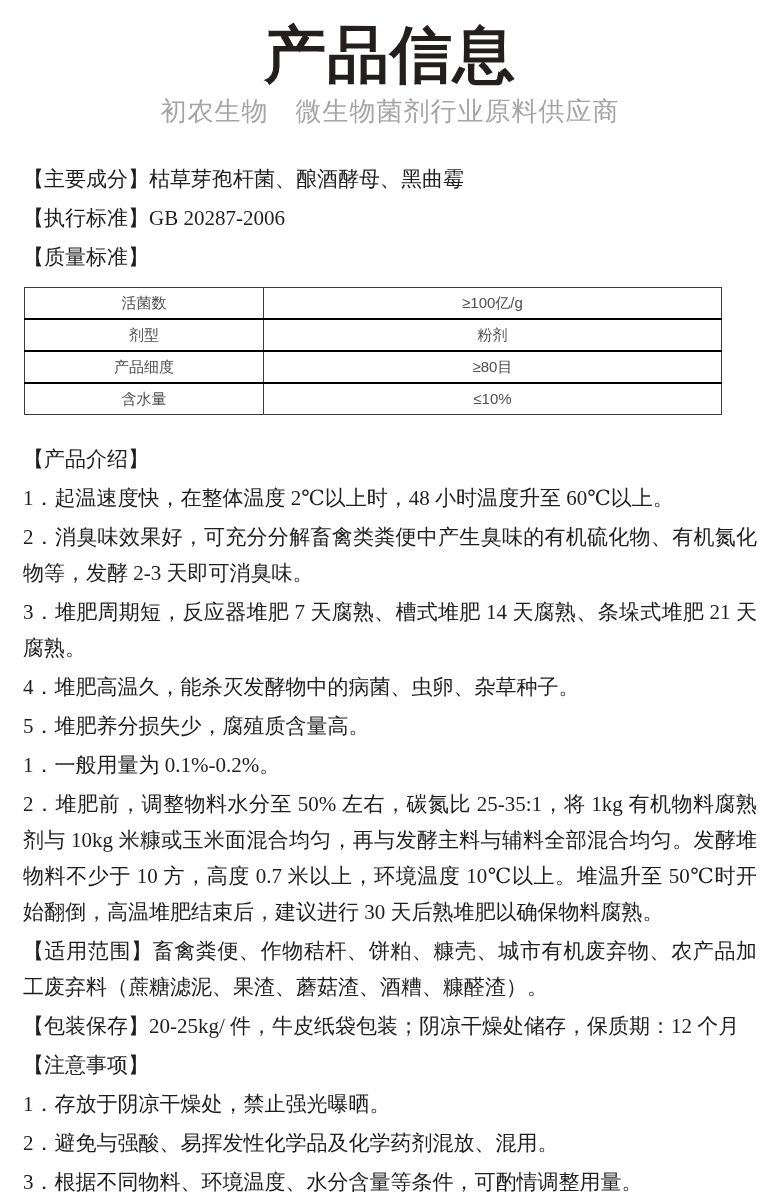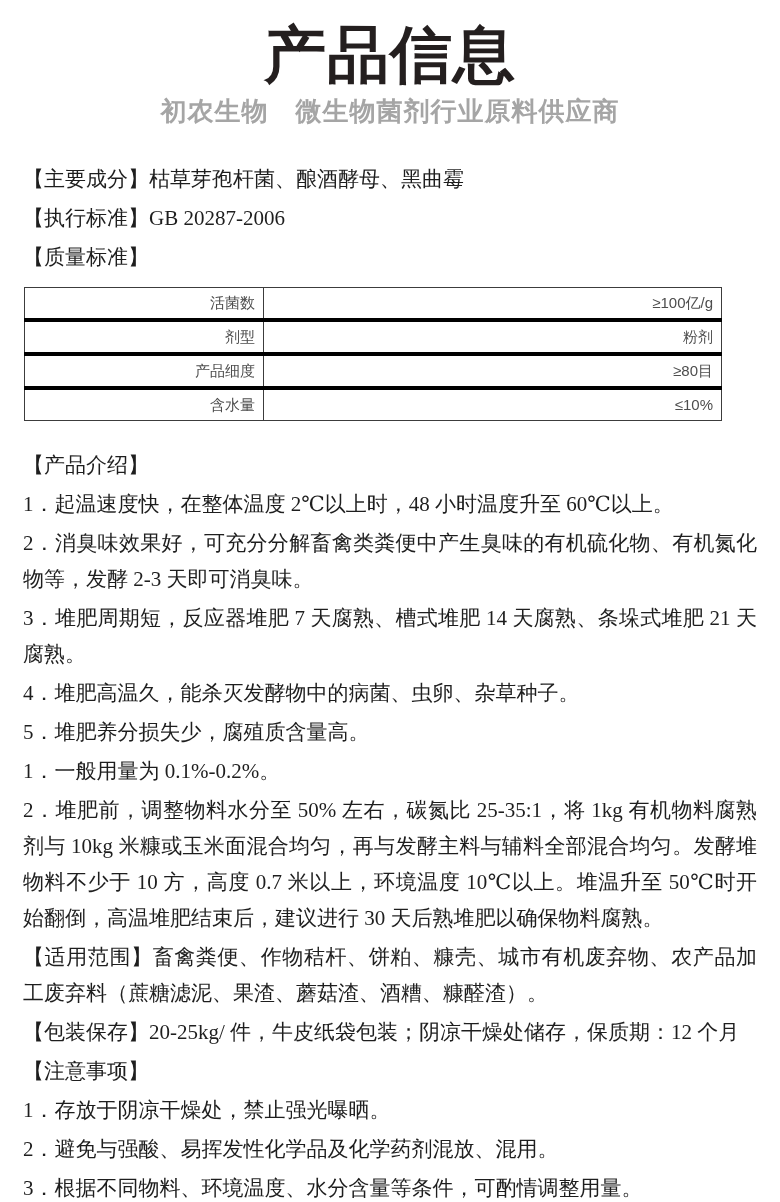--- a/index.html
+++ b/index.html
@@ -23,44 +23,43 @@
     color: #241f1f;
     font-family: "Liberation Serif", "DejaVu Serif", serif;
   }
   .subtitle {
     margin-top: 4px;
     font-size: 26px;
     line-height: 34px;
     letter-spacing: 1px;
     color: #a5a5a5;
     font-family: "Liberation Sans", "DejaVu Sans", sans-serif;
-    font-weight: bold;
   }
   .content {
     padding: 30px 20px 0 20px;
     font-size: 21px;
     line-height: 36px;
     text-align: justify;
   }
   .content p { margin: 3px; }
   table.qtable {
     border-collapse: collapse;
     table-layout: fixed;
     width: 698px;
     margin: 12px 0 26px 4px;
     font-family: "Liberation Sans", "DejaVu Sans", sans-serif;
     font-size: 15px;
     color: #4d4d4d;
     border: 1px solid #3c3c3c;
-    text-align: right;
+    text-align: center;
   }
   table.qtable td {
     padding: 5px 8px;
     line-height: 20px;
-    border-top: 4px solid #000000;
+    border-top: 2px solid #000000;
     overflow: hidden;
     white-space: nowrap;
   }
   table.qtable tr:first-child td { border-top: none; }
   table.qtable td.cell-label { width: 222px; }
   table.qtable td.cell-value { border-left: 1px solid #3c3c3c; }
 </style>
 </head>
 <body>
 

